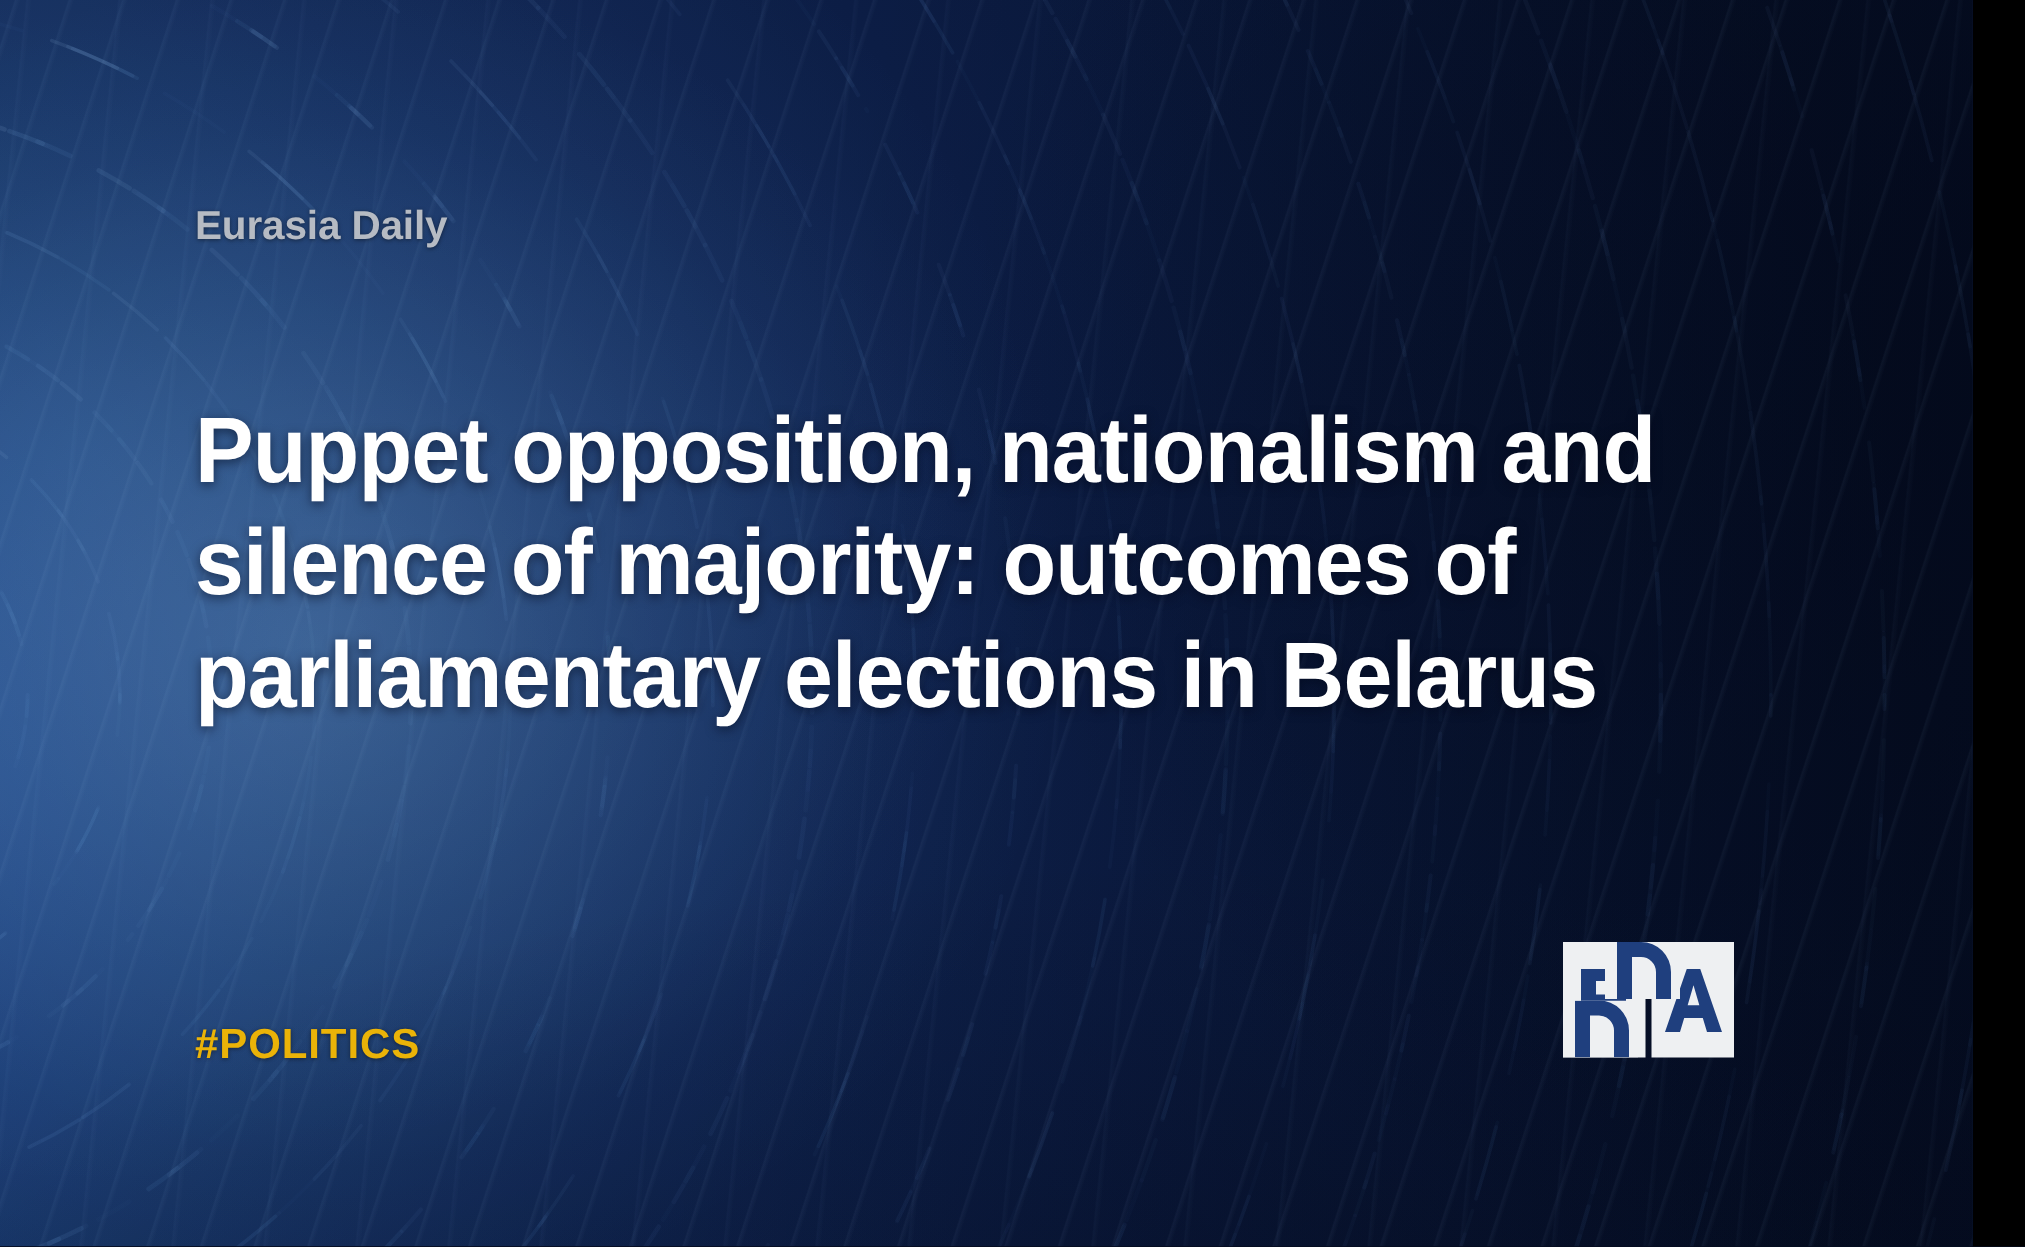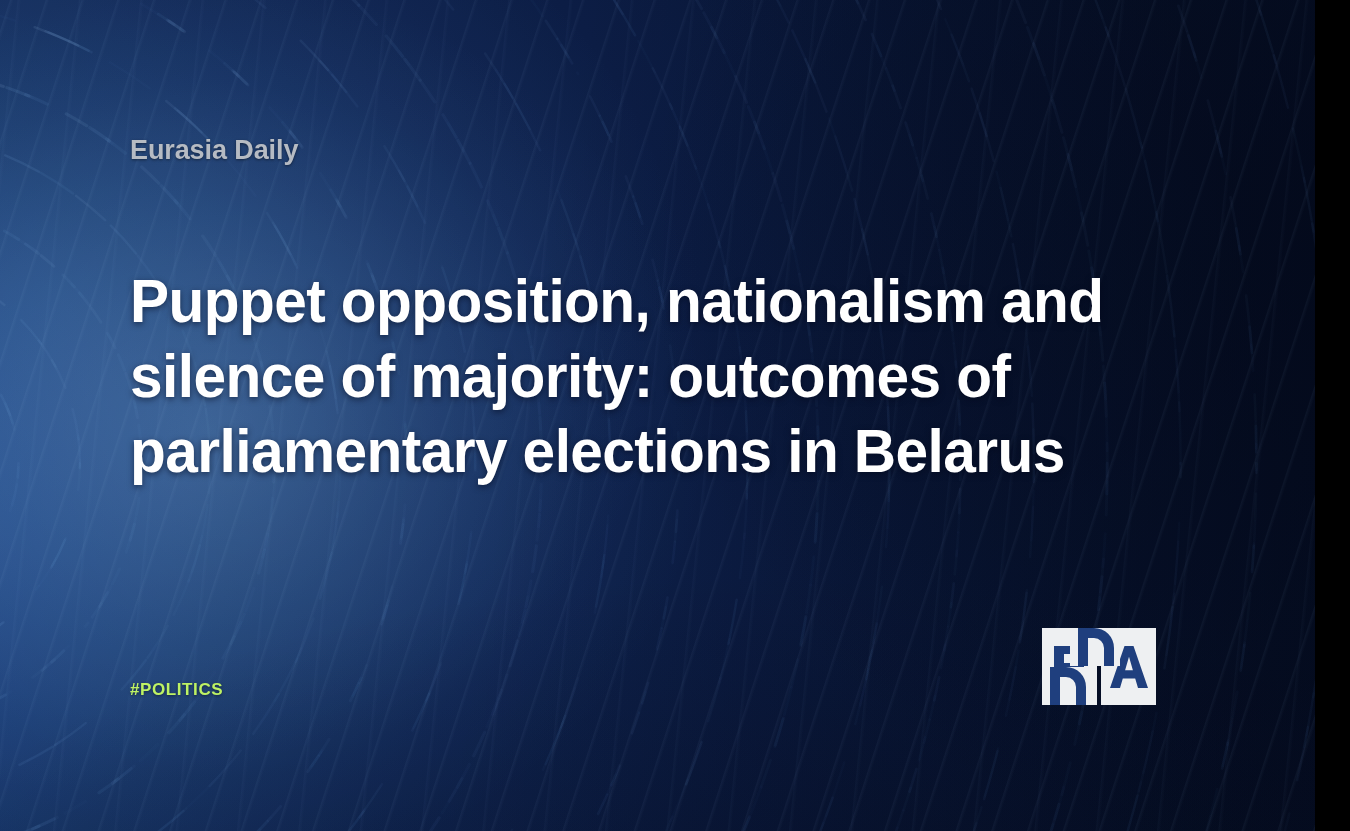--- a/index.html
+++ b/index.html
@@ -125,24 +125,24 @@
     color: #ffffff;
     text-shadow: 0 2px 7px rgba(2,8,26,0.55);
     transform: scaleX(0.945);
     transform-origin: left top;
   }
 
   .tag {
     position: absolute;
     left: 130px;
     top: 680px;
-    font-size: 17px;
+    font-size: 28px;
     font-weight: 700;
     letter-spacing: 0.6px;
-    color: #bef264;
+    color: #eab308;
     text-shadow: 0 1px 3px rgba(0,0,0,0.45);
     white-space: nowrap;
   }
 
   
   .logo {
     position: absolute;
     left: 1042px;
     top: 628px;
     display: flex;

